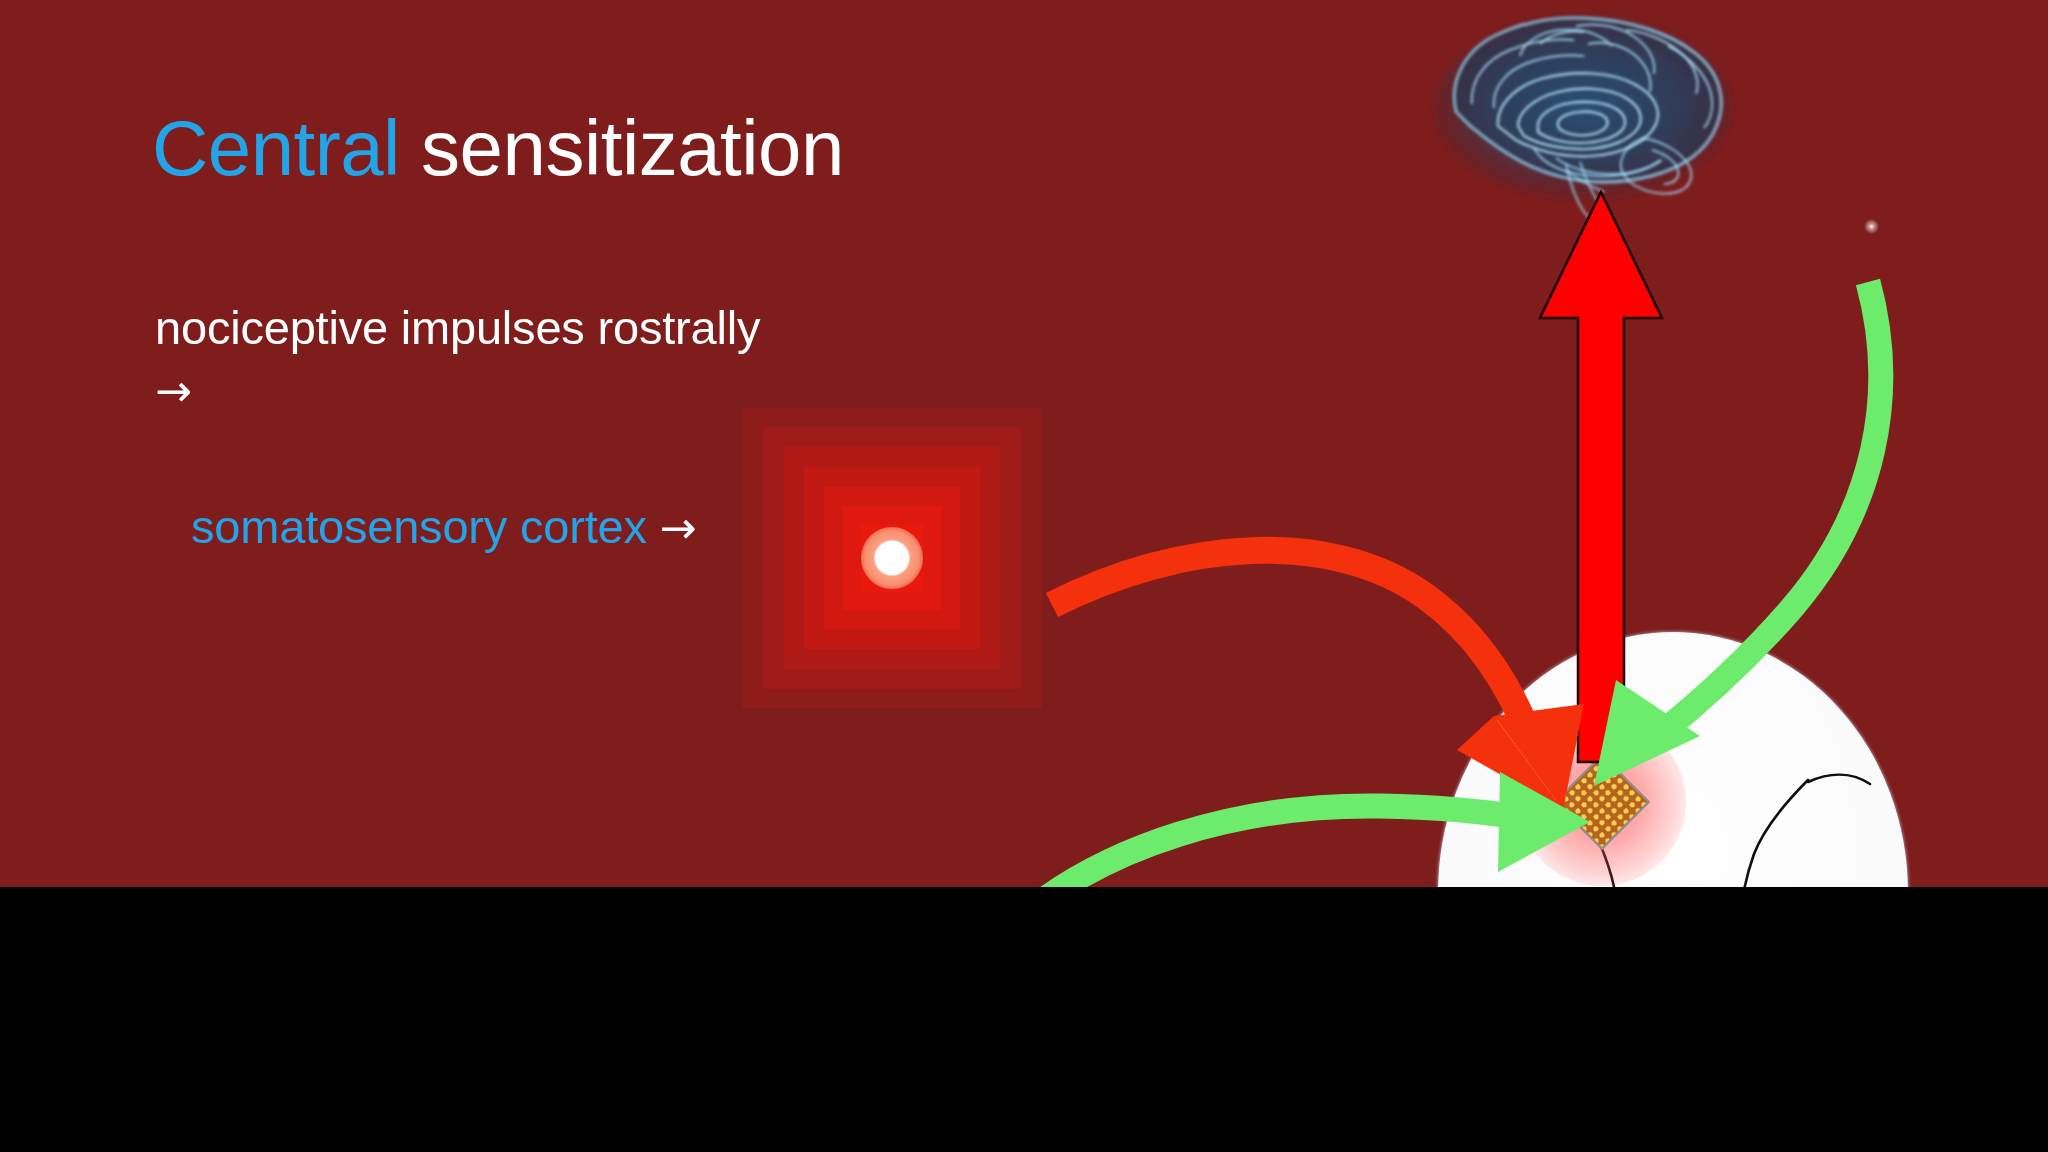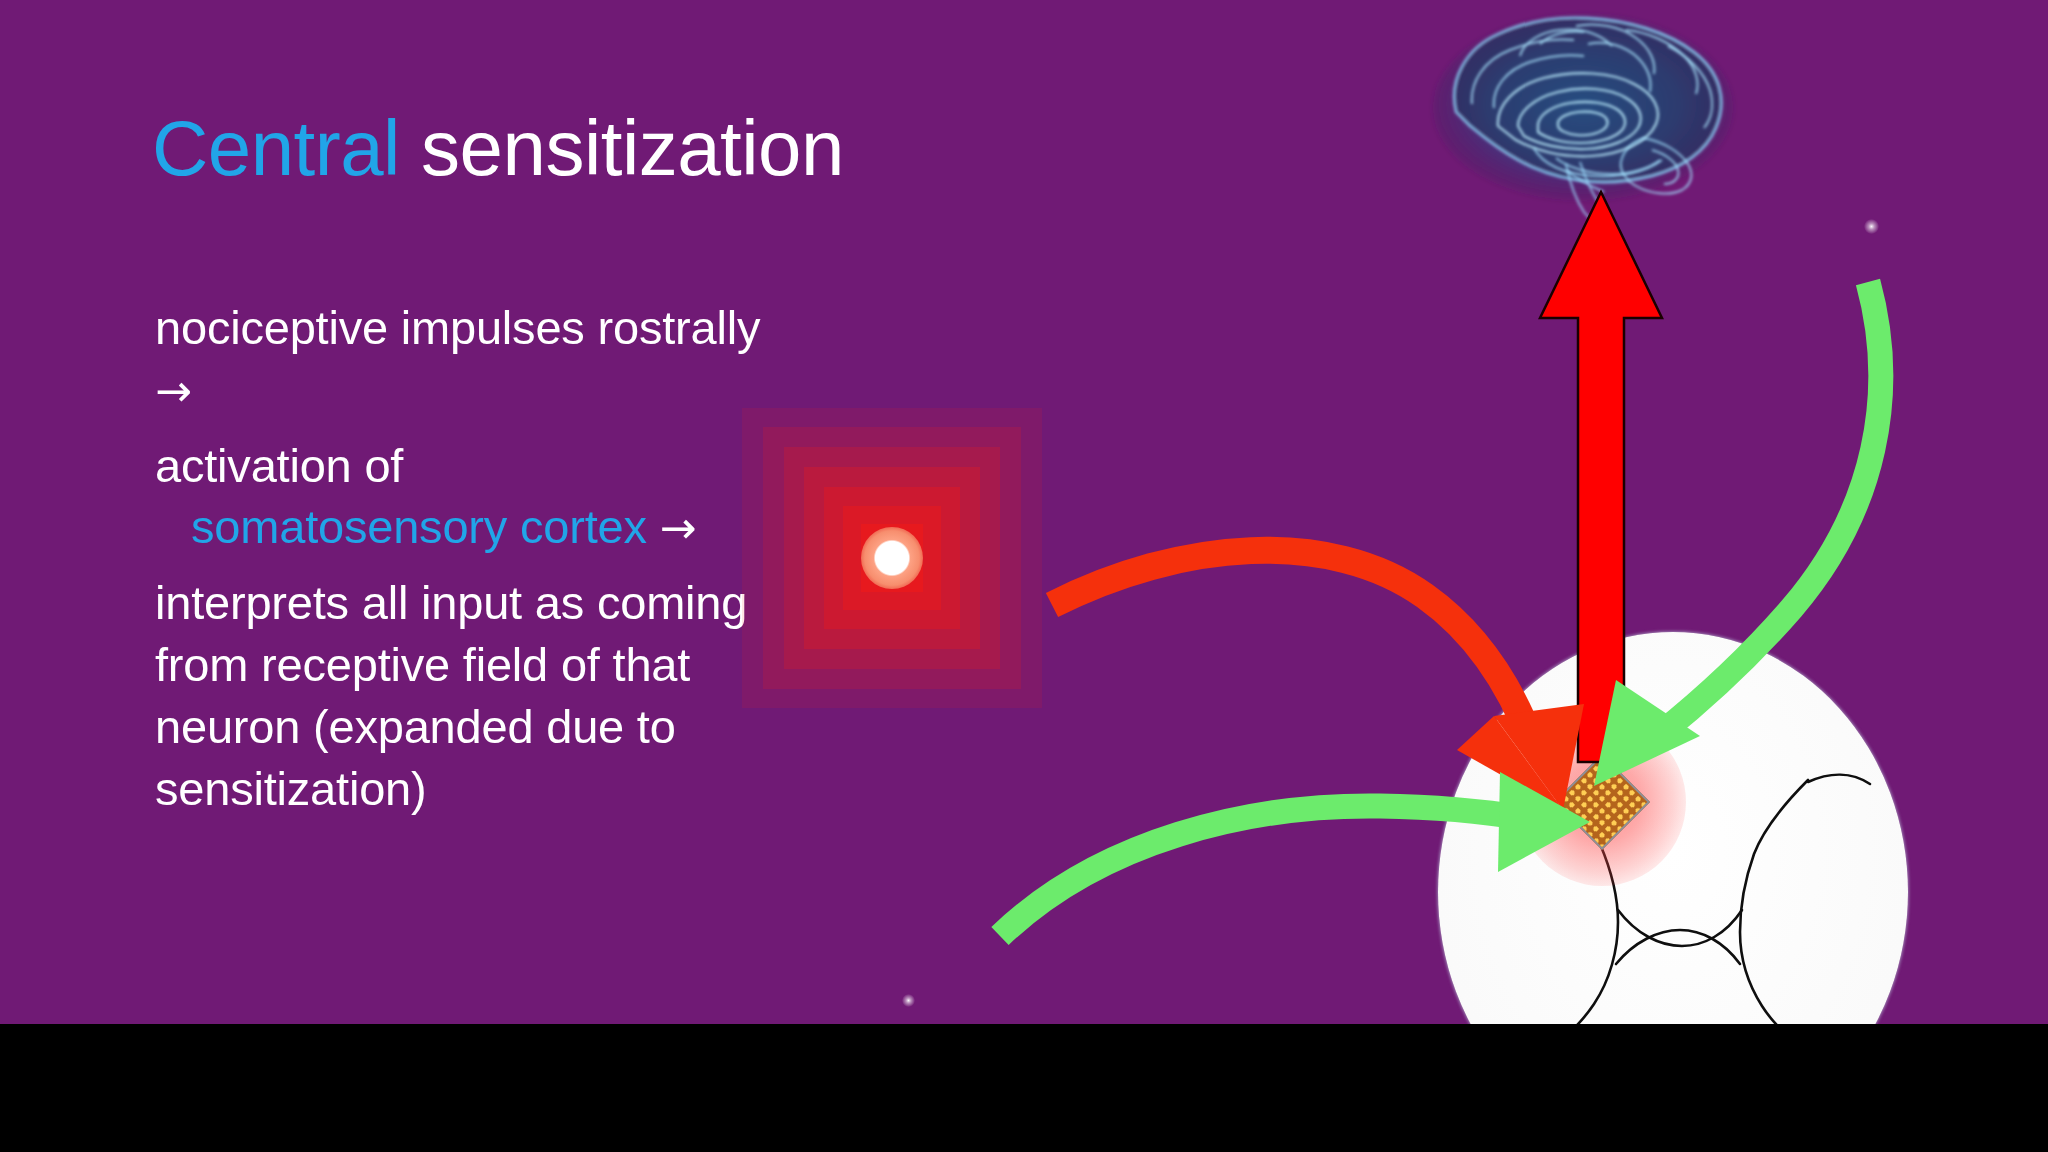--- a/index.html
+++ b/index.html
@@ -9,22 +9,22 @@
   }
   body {
     width: 2048px;
     height: 1152px;
     overflow: hidden;
     font-family: "Liberation Sans", sans-serif;
   }
   #slide {
     position: relative;
     width: 2048px;
-    height: 1024px;
-    background: #701a75;
+    height: 887px;
+    background: #7f1d1d;
     overflow: hidden;
   }
 
   
   #title {
     position: absolute;
     left: 152px;
     top: 108px;
     font-size: 78px;
     font-weight: 400;
@@ -167,27 +167,24 @@
   </div>
 
   <div id="body-text">
 
 
     <p class="para tight">
       <span>nociceptive impulses rostrally</span> <span class="arrowglyph">→</span>
     </p>
 
     <p class="para tight">
-      <span>activation of</span><br>
+      <br>
       <span class="cyan">somatosensory cortex</span> <span class="arrowglyph">→</span>
     </p>
 
-    <p class="para">
-      <span>interprets all input as coming from receptive field of that neuron (expanded due to sensitization)</span>
-    </p>
   </div>
 
   <div id="receptive-field">
     <div class="rfsq" style="width:300px;height:300px;opacity:0.11;"></div>
     <div class="rfsq" style="width:258px;height:262px;opacity:0.15;"></div>
     <div class="rfsq" style="width:216px;height:222px;opacity:0.19;"></div>
     <div class="rfsq" style="width:176px;height:182px;opacity:0.23;"></div>
     <div class="rfsq" style="width:136px;height:142px;opacity:0.27;"></div>
     <div class="rfsq" style="width:98px;height:104px;opacity:0.30;"></div>
     <div class="rfsq" style="width:62px;height:68px;opacity:0.34;"></div>

